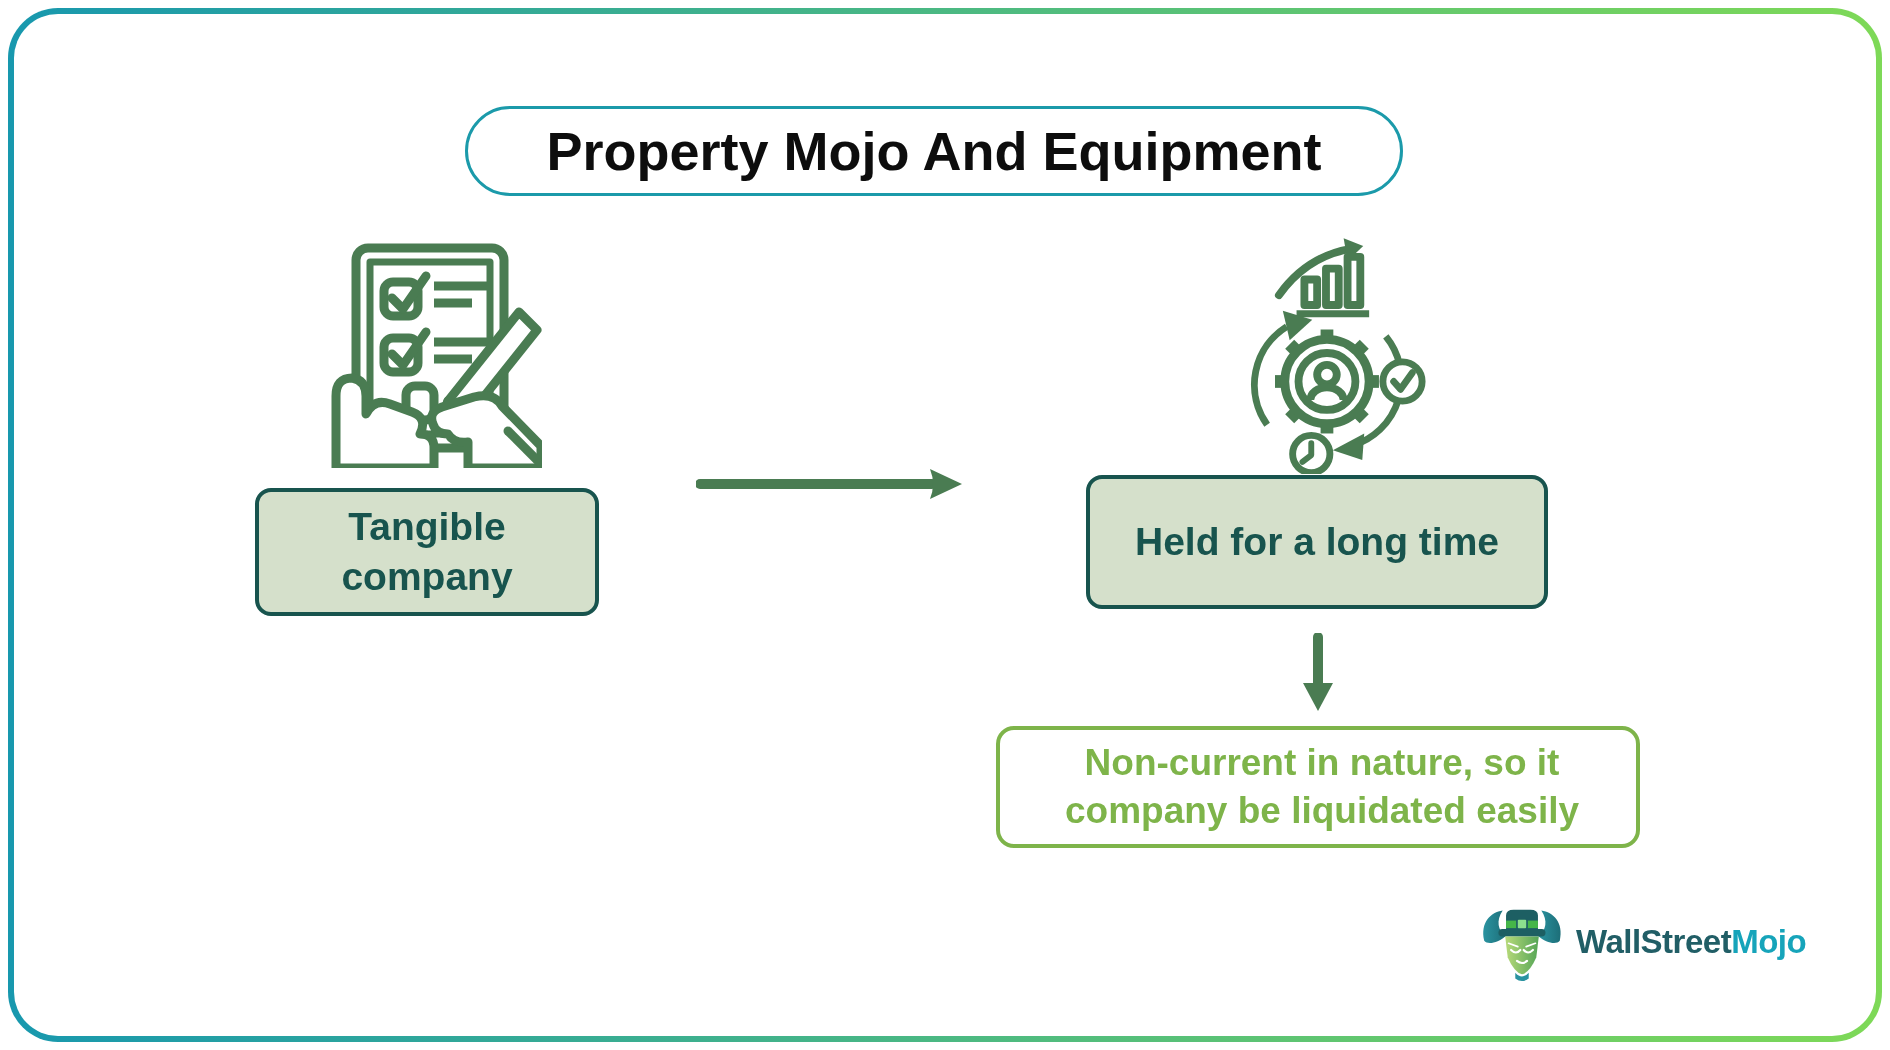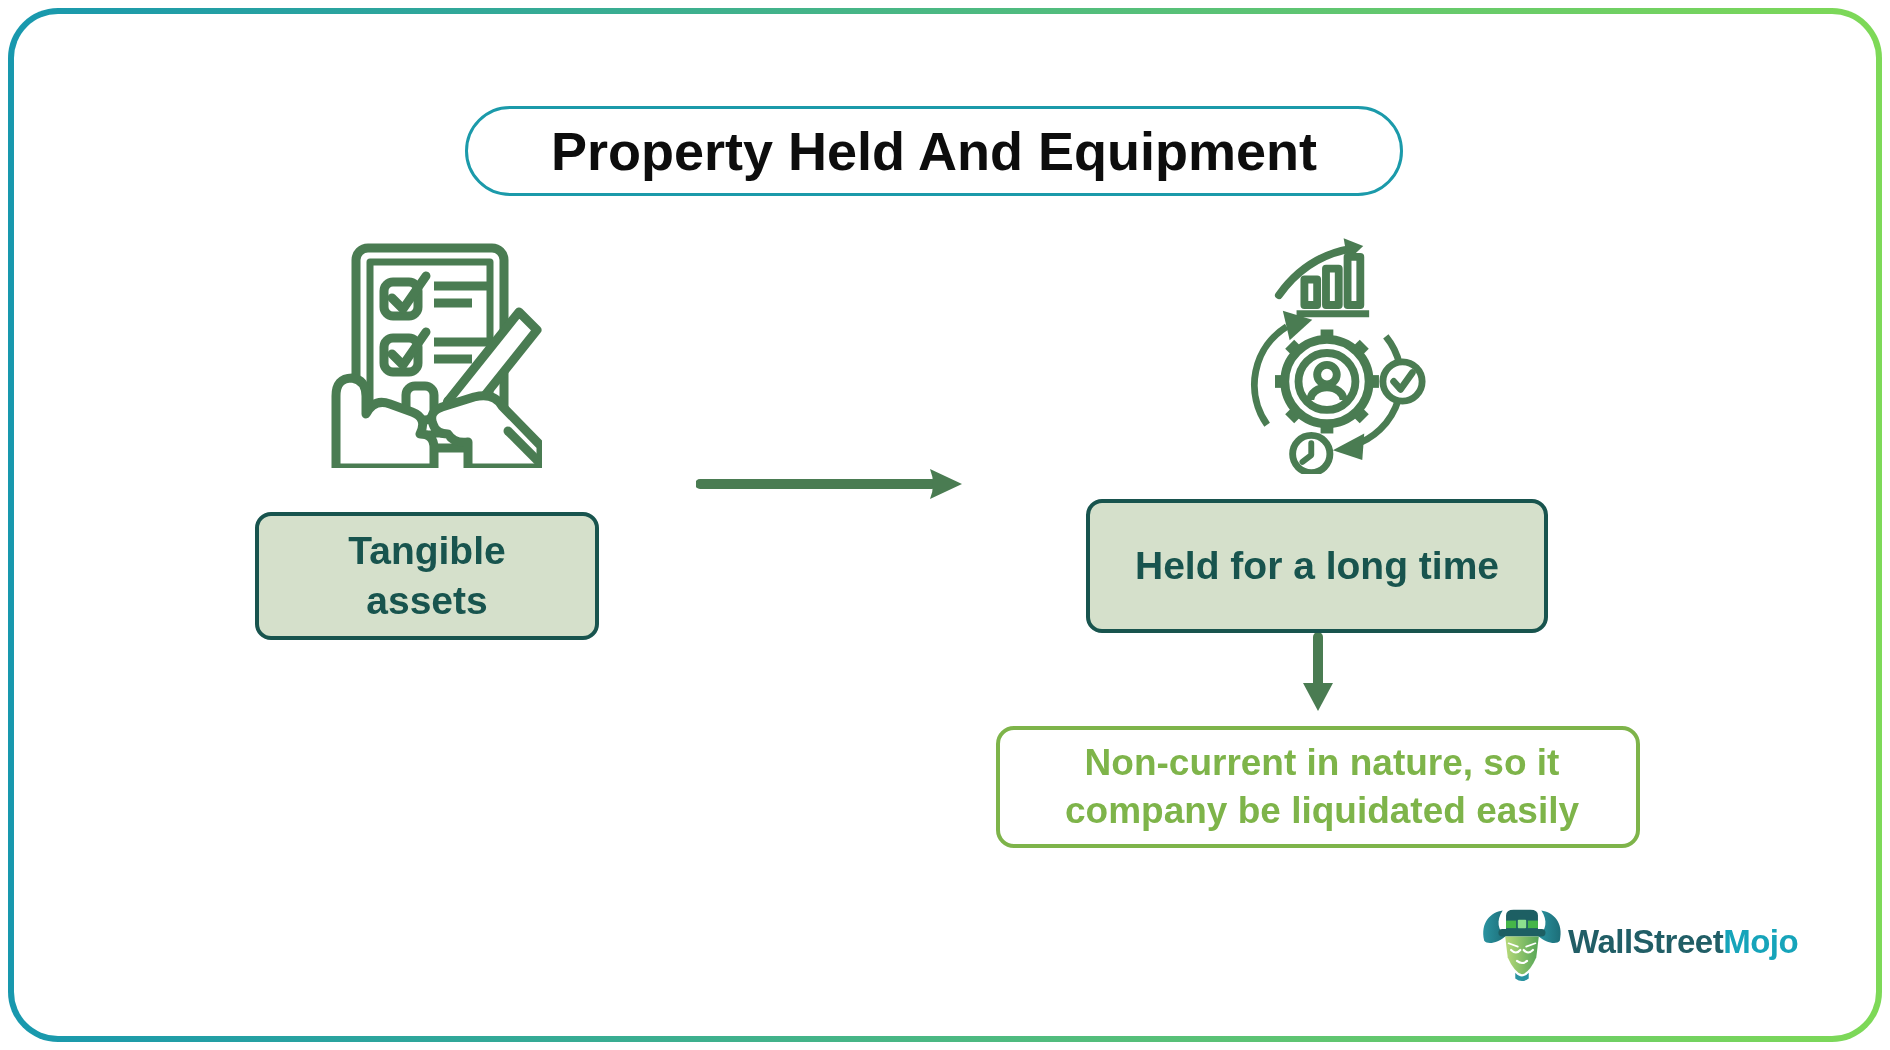--- a/index.html
+++ b/index.html
@@ -24,50 +24,50 @@
   .title-pill{
     position:absolute; left:465px; top:106px; width:938px; height:90px; box-sizing:border-box;
     border:3.5px solid var(--title_border,#1b9aaa); border-radius:46px; background:#ffffff;
     display:flex; align-items:center; justify-content:center;
     font-size:54px; font-weight:700; color:var(--title_text,#0d0d0d); letter-spacing:0px;
   }
   .node{
     position:absolute; box-sizing:border-box; border-radius:16px;
     border:4px solid var(--dark_teal,#18544e); background:var(--sage_fill,#d5e0cb);
     display:flex; align-items:center; justify-content:center; text-align:center;
-    color:var(--dark_teal,#18544e); font-weight:700; font-size:39px; line-height:1.28;margin-top:24px;
+    color:var(--dark_teal,#18544e); font-weight:700; font-size:39px; line-height:1.28;
   }
   .node-tangible{ left:255px; top:488px; width:344px; height:128px; }
   .node-held{ left:1086px; top:475px; width:462px; height:134px; }
   .node-noncurrent{
     position:absolute; left:996px; top:726px; width:644px; height:122px; box-sizing:border-box;
     border:4px solid var(--lime_green,#7eb44a); border-radius:18px; background:#ffffff;
     display:flex; align-items:center; justify-content:center; text-align:center;
     color:var(--lime_green,#7eb44a); font-weight:700; font-size:37px; line-height:1.3;padding-left:8px;
   }
   .svg-abs{ position:absolute; }
   .logo{
     position:absolute; left:1480px; top:900px; height:84px;
-    display:flex; align-items:center; gap:4px;
+    display:flex; align-items:center; gap:12px;
   }
   .logo-text{ font-size:33px; font-weight:700; letter-spacing:-0.5px; white-space:nowrap; }
   .logo-text .p1{ color:var(--logo_dark,#215e66); }
   .logo-text .p2{ color:var(--logo_accent,#16a4ba); }
 </style>
 </head>
 <body>
 
 <div class="canvas">
 
   <div class="frame">
     <div class="frame-inner"></div>
   </div>
 
   <div class="title-pill">
-    <span>Property Held And Equipment</span>
+    <span>Property Mojo And Equipment</span>
   </div>
 
   <svg class="svg-abs" style="left:316px; top:236px;" width="226" height="232" viewBox="0 0 226 232" fill="none" stroke="#4a7c52" stroke-width="9" stroke-linejoin="round">
     <rect x="40" y="12" width="148" height="200" rx="12"></rect>
     <rect x="54" y="26" width="120" height="172" stroke-width="7"></rect>
     <rect x="68" y="46" width="34" height="34" rx="9"></rect>
     <path d="M76,62 L87,73 L110,40" stroke-linecap="round"></path>
     <line x1="118" y1="50" x2="174" y2="50"></line>
     <line x1="118" y1="67" x2="156" y2="67"></line>
     <rect x="68" y="102" width="34" height="34" rx="9"></rect>
@@ -78,21 +78,21 @@
     <path d="M203,76 L221,94 L150,183 L132,165 Z" fill="#ffffff"></path>
     <path d="M132,165 L150,183 L119,197 Z" fill="#ffffff"></path>
     <path d="M20,232 L20,160 Q20,142 36,142 Q50,144 50,160 L50,178 Q58,162 74,168 L96,176 Q112,182 104,198 Q118,198 118,212 L118,232 Z" fill="#ffffff"></path>
     <path d="M152,232 L152,206 Q138,208 132,198 Q120,198 117,188 Q112,176 126,171 L158,161 Q178,156 186,170 L225,210 L225,232 Z" fill="#ffffff"></path>
     <line x1="225" y1="228" x2="192" y2="195" stroke-linecap="round"></line>
   </svg>
 
   <div class="node node-tangible">
     <div>
       <span>Tangible</span><br>
-      <span>assets</span>
+      <span>company</span>
     </div>
   </div>
 
   <svg class="svg-abs" style="left:696px; top:462px;" width="272" height="44" viewBox="0 0 272 44">
     <line x1="4" y1="22" x2="236" y2="22" stroke="#4a7c52" stroke-width="10" stroke-linecap="round"></line>
     <path d="M234,7 L266,22 L234,37 Q240,22 234,7 Z" fill="#4a7c52"></path>
   </svg>
 
   <svg class="svg-abs" style="left:1222px; top:236px;" width="206" height="238" viewBox="0 0 210 242" fill="none" stroke="#4a7c52" stroke-width="8" stroke-linejoin="round">
 

